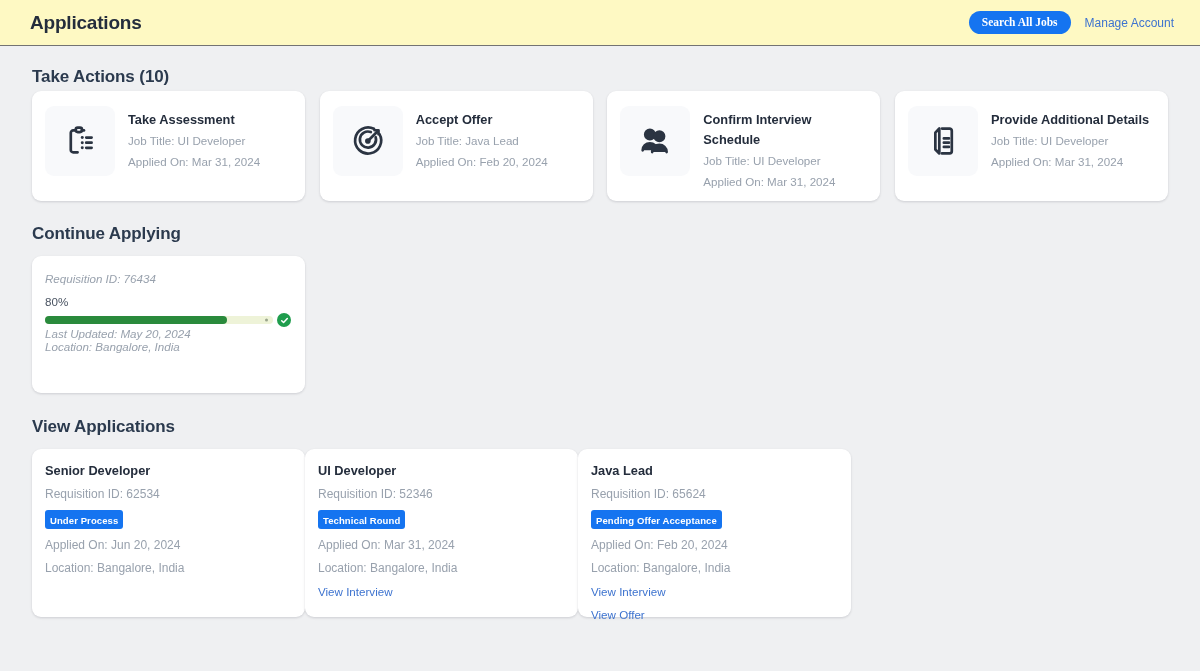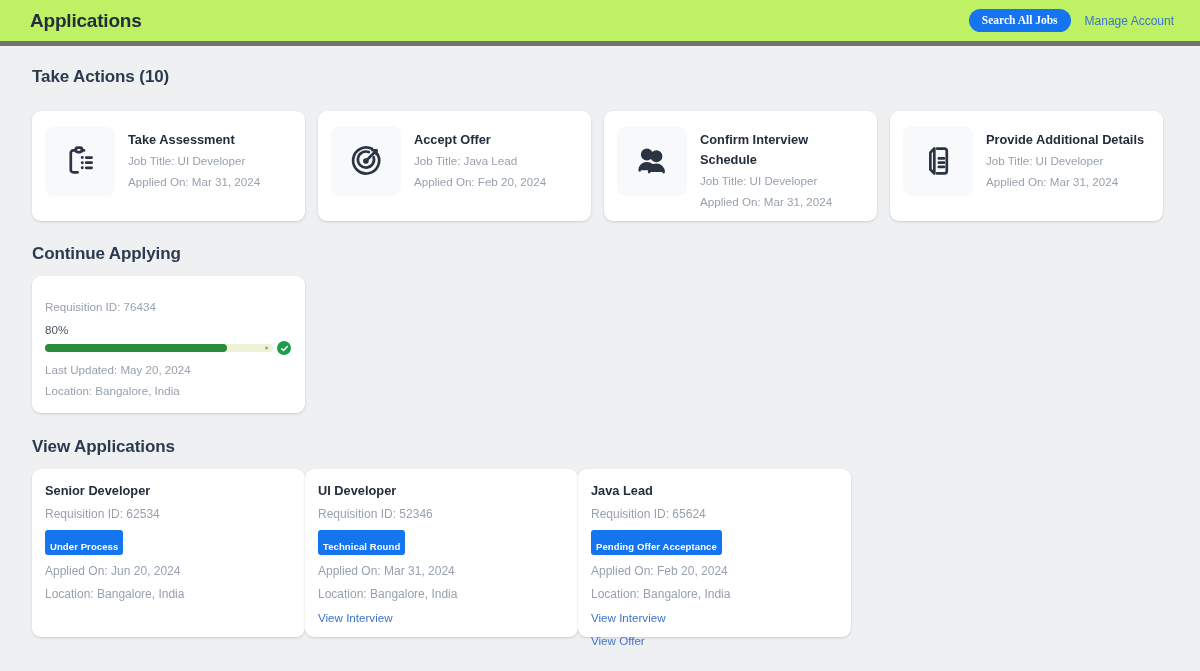--- a/index.html
+++ b/index.html
@@ -13,26 +13,26 @@
   body {
     font-family: "Liberation Sans", sans-serif;
     background: #eff0f2;
     color: #2d3748;
     -webkit-font-smoothing: antialiased;
   }
 
   
   .topbar {
     height: 46px;
-    background: #bef264;
+    background: #fef9c3;
     display: flex;
     align-items: center;
     justify-content: space-between;
     padding: 0 26px 0 30px;
-    border-bottom: 5px solid #737373;
+    border-bottom: 1px solid #737373;
   }
   .page-title {
     font-size: 19px;
     font-weight: bold;
     color: #242d3c;
     letter-spacing: -0.2px;
   }
   .topbar-right {
     display: flex;
     align-items: center;
@@ -76,21 +76,22 @@
   .card {
     background: #ffffff;
     border-radius: 9px;
     box-shadow: 0 1px 3px rgba(17,24,39,0.10), 0 1px 2px rgba(17,24,39,0.05);
   }
 
   
   .actions-row {
     display: flex;
     gap: 13px;
-    margin-top: 24px;
+    margin-top: 4px;
+    justify-content: space-between;
   }
   .action-card {
     width: 273px;
     height: 110px;
     display: flex;
     align-items: flex-start;
     padding: 15px 14px 0 13px;
     gap: 13px;
   }
   .icon-tile {
@@ -126,21 +127,21 @@
     padding: 16px 14px 0 13px;
   }
   .ca-title {
     font-size: 12.8px;
     font-weight: bold;
     color: #242d3c;
   }
   .ca-meta {
     font-size: 11.6px;
     color: #98a1ad;
-    margin-top: 8px;
+    font-style: italic;
   }
   .ca-pct {
     font-size: 11.6px;
     color: #4a5462;
     margin-top: 10px;
   }
   .progress-wrap {
     display: flex;
     align-items: center;
     margin-top: 5px;
@@ -199,21 +200,21 @@
     margin-top: 9px;
     white-space: nowrap;
   }
   .badge {
     display: inline-block;
     background: #1574f0;
     color: #ffffff;
     font-size: 9.5px;
     font-weight: bold;
     border-radius: 3px;
-    padding: 12px 5px 3px;
+    padding: 6px 5px 3px;
     margin-top: 9px;
     letter-spacing: 0.1px;
     line-height: 1.1;
     white-space: nowrap;
   }
   .app-link {
     display: block;
     font-size: 11.6px;
     color: #3d73cf;
     text-decoration: none;

